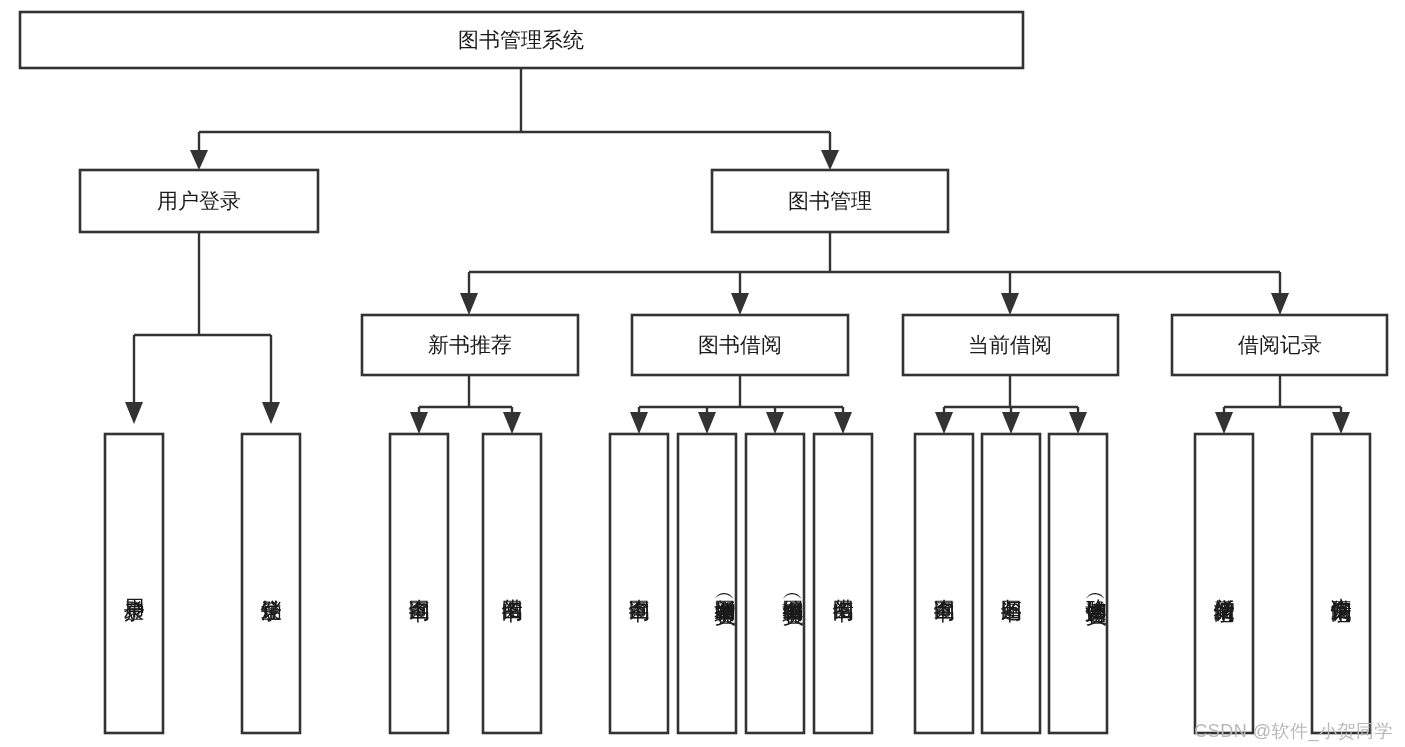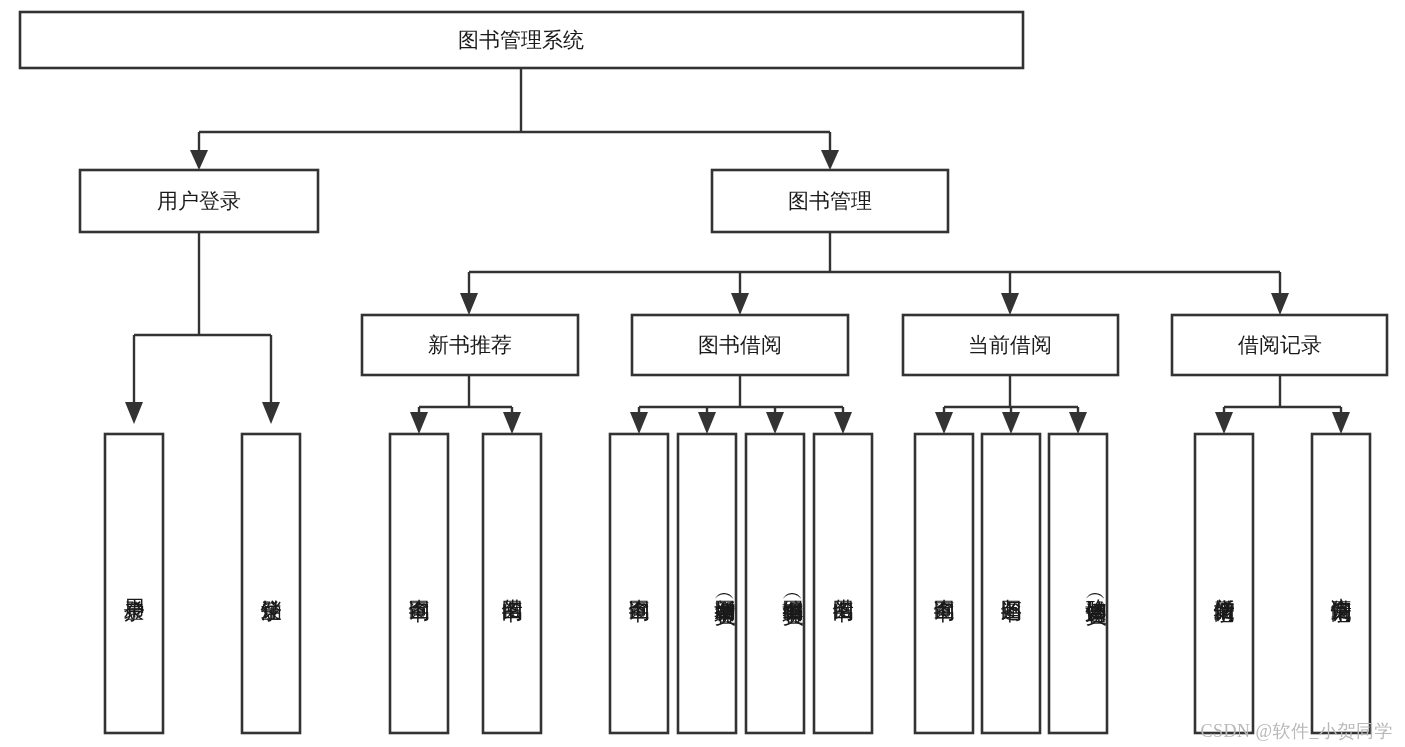--- a/index.html
+++ b/index.html
@@ -63,21 +63,21 @@
     white-space: nowrap;
     pointer-events: none;
   }
   .leaf-label.center-v {
     align-items: center;
   }
   #watermark {
     position: absolute;
     right: 12px;
     bottom: 4px;
-    font-family: Liberation Serif, serif;
+    font-family: Liberation Sans, sans-serif;
     font-size: 18px;
     color: #b8b8b8;
     white-space: nowrap;
     letter-spacing: 0.5px;
   }
 </style>
 </head>
 <body>
 
 <div id="diagram-root">

